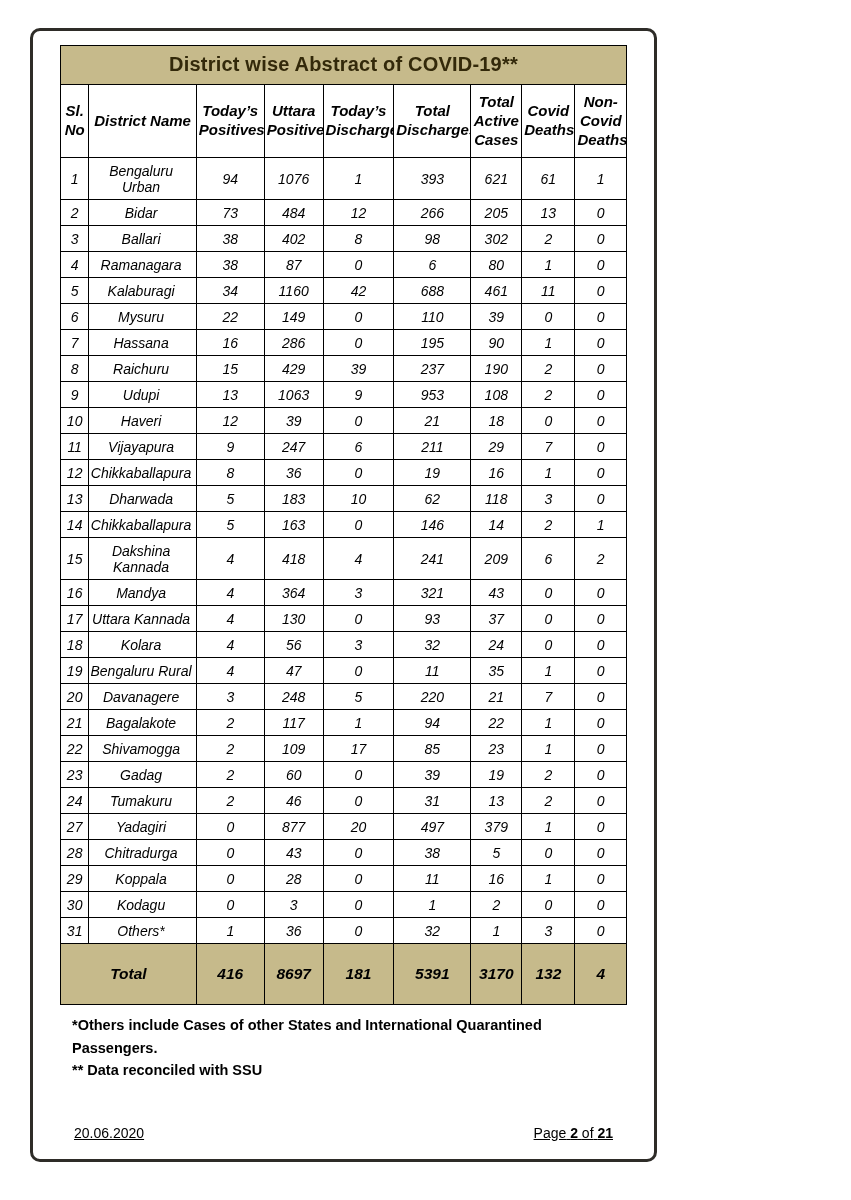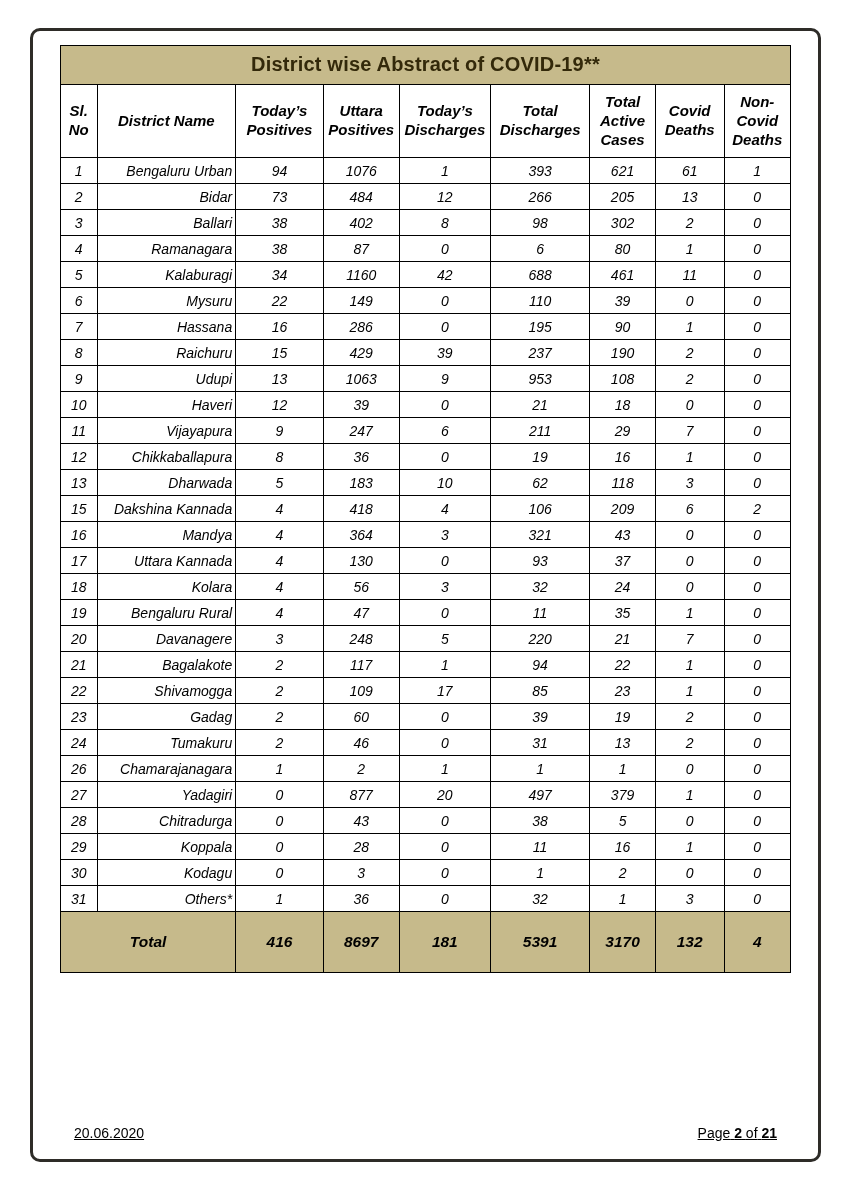--- a/index.html
+++ b/index.html
@@ -6,21 +6,21 @@
   body {
     width: 851px; height: 1200px;
     background: #ffffff;
     font-family: "Liberation Sans", "DejaVu Sans", sans-serif;
     color: #000;
     position: relative;
   }
   .frame {
     position: absolute;
     left: 30px; top: 28px;
-    width: 791px; height: 1134px;
+    width: 627px; height: 1134px;
     box-sizing: border-box;
     border: 3px solid var(--frame, #2e2c28);
     border-radius: 10px;
     padding: 14px 27px 14px 27px;
     display: flex;
     flex-direction: column;
     background: #fff;
   }
   .title-bar {
     background: var(--band-bg, #c6ba8b);
@@ -50,21 +50,21 @@
     font-weight: bold;
     padding: 8px 2px;
     line-height: 1.25;
     background: #fff;
   }
   .covid-table td {
     font-size: 14px;
     padding: 4.5px 3px;
   }
   .covid-table td.tl {
-    text-align: right;
+    text-align: center;
     padding-left: 0;
   }
   .covid-table tfoot td {
     background: var(--band-bg, #c6ba8b);
     font-weight: bold;
     font-size: 15.5px;
     padding: 21px 3px;
   }
   .footnotes {
     margin-top: 9px;
@@ -254,26 +254,37 @@
           <td class="tl">Dharwada</td>
           <td>5</td>
           <td>183</td>
           <td>10</td>
           <td>62</td>
           <td>118</td>
           <td>3</td>
           <td>0</td>
         </tr>
         <tr>
+          <td>14</td>
+          <td class="tl">Chikkaballapura</td>
+          <td>5</td>
+          <td>163</td>
+          <td>0</td>
+          <td>146</td>
+          <td>14</td>
+          <td>2</td>
+          <td>1</td>
+        </tr>
+        <tr>
           <td>15</td>
           <td class="tl">Dakshina Kannada</td>
           <td>4</td>
           <td>418</td>
           <td>4</td>
-          <td>106</td>
+          <td>241</td>
           <td>209</td>
           <td>6</td>
           <td>2</td>
         </tr>
         <tr>
           <td>16</td>
           <td class="tl">Mandya</td>
           <td>4</td>
           <td>364</td>
           <td>3</td>
@@ -361,31 +372,20 @@
         </tr>
         <tr>
           <td>24</td>
           <td class="tl">Tumakuru</td>
           <td>2</td>
           <td>46</td>
           <td>0</td>
           <td>31</td>
           <td>13</td>
           <td>2</td>
-          <td>0</td>
-        </tr>
-        <tr>
-          <td>26</td>
-          <td class="tl">Chamarajanagara</td>
-          <td>1</td>
-          <td>2</td>
-          <td>1</td>
-          <td>1</td>
-          <td>1</td>
-          <td>0</td>
           <td>0</td>
         </tr>
         <tr>
           <td>27</td>
           <td class="tl">Yadagiri</td>
           <td>0</td>
           <td>877</td>
           <td>20</td>
           <td>497</td>
           <td>379</td>
@@ -444,20 +444,24 @@
           <td>8697</td>
           <td>181</td>
           <td>5391</td>
           <td>3170</td>
           <td>132</td>
           <td>4</td>
         </tr>
     </tfoot>
   </table>
 
+  <div class="footnotes">
+    <div>*Others include Cases of other States and International Quarantined Passengers.</div>
+    <div>** Data reconciled with SSU</div>
+  </div>
 
   <div class="spacer"></div>
 
   <div class="footer-row">
     <span>20.06.2020</span>
     <span>
       <span>Page</span>
       <b>2</b>
       <span>of</span>
       <b>21</b>

